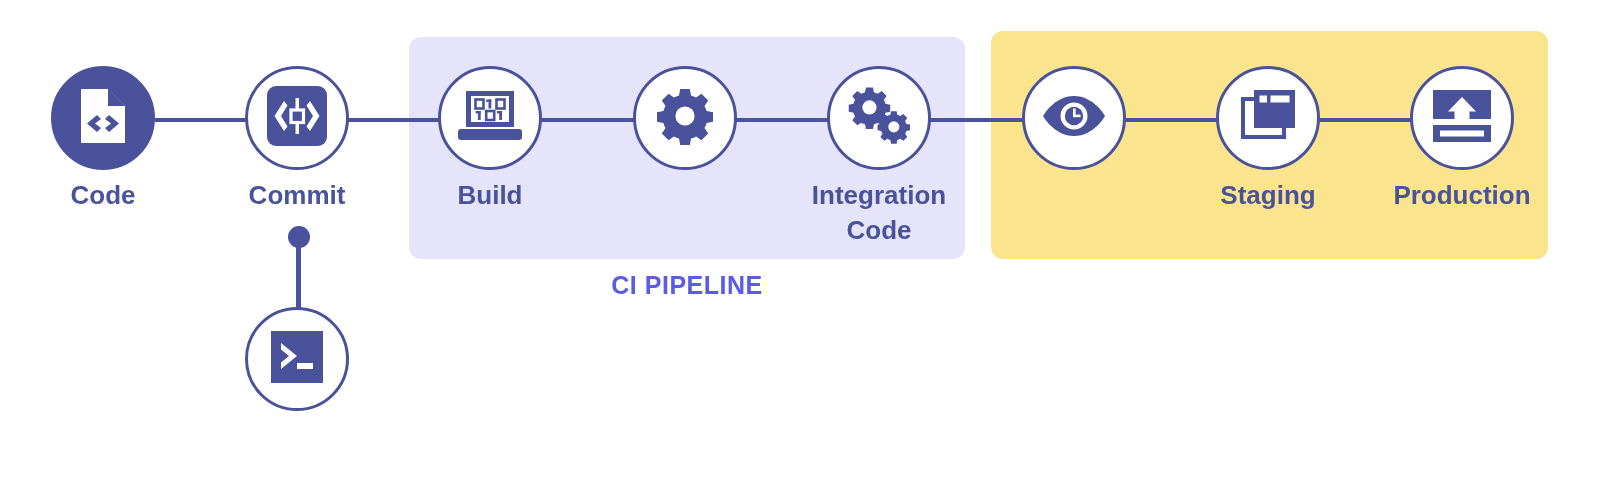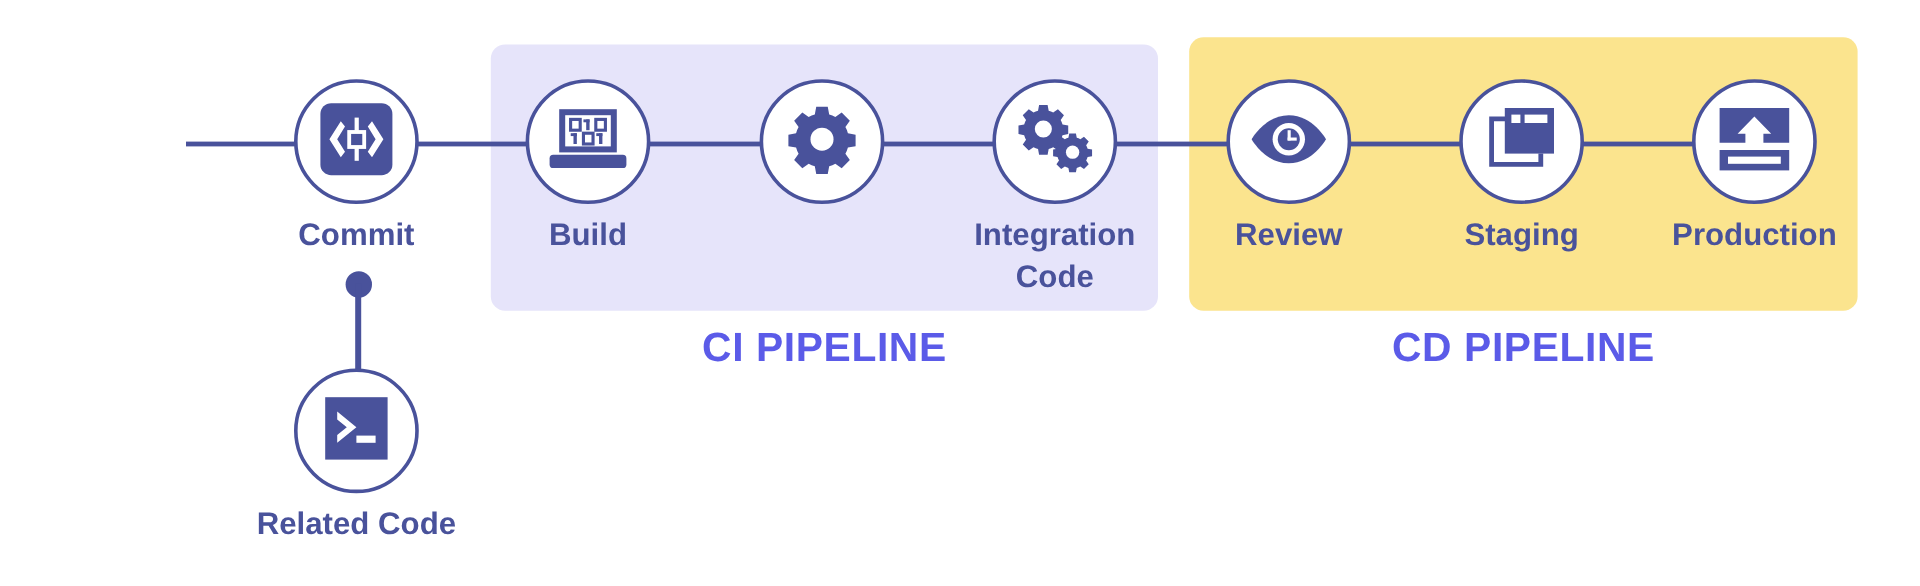--- a/index.html
+++ b/index.html
@@ -13,21 +13,21 @@
 
   
   .band{
     position:absolute;
     border-radius:12px;
   }
   .band-label{
     position:absolute;
     text-align:center;
     font-weight:bold;
-    font-size:34px;
+    font-size:25px;
     letter-spacing:0.5px;
     white-space:nowrap;
   }
 
   
   .conn{
     position:absolute;
     height:4px;
     background:#49529B;
   }
@@ -79,33 +79,46 @@
 </style>
 </head>
 <body>
 
 <div id="stage">
 
   <div class="band" style="left:409px;top:37px;width:556px;height:222px;background:#E6E4FA;"></div>
   <div class="band" style="left:991px;top:31px;width:557px;height:228px;background:#FBE48E;"></div>
 
   <div class="band-label" style="left:409px;top:271px;width:556px;color:#5B5BE8;">CI PIPELINE</div>
-  <div class="band-label" style="left:991px;top:271px;width:557px;color:#5B5BE8;">CD PIPELINE</div>
 
   <div class="conn" style="left:155px;top:118px;width:96px;"></div>
   <div class="conn" style="left:348px;top:118px;width:92px;"></div>
   <div class="conn" style="left:541px;top:118px;width:95px;"></div>
   <div class="conn" style="left:736px;top:118px;width:92px;"></div>
   <div class="conn" style="left:930px;top:118px;width:95px;"></div>
   <div class="conn" style="left:1124px;top:118px;width:94px;"></div>
   <div class="conn" style="left:1318px;top:118px;width:94px;"></div>
 
   <div class="branch-dot" style="left:288px;top:226px;"></div>
   <div class="branch-line" style="left:296px;top:236px;height:78px;"></div>
 
+  <div class="node" style="left:51px;top:66px;">
+    <div class="node-circle filled">
+      <span class="node-icon">
+        <svg width="52" height="58" viewBox="0 0 52 58">
+          <path d="M4 2 H31 L48 19 V56 H4 Z" fill="#ffffff"></path>
+          <path d="M31 2 L48 19 H31 Z" fill="#49529B"></path>
+          <path d="M31 2 L48 19 H33 V2 Z" fill="#49529B"></path>
+          <path d="M20 28 L10 36.5 L20 45 L24 41 L18 36.5 L24 32 Z" fill="#49529B"></path>
+          <path d="M32 28 L42 36.5 L32 45 L28 41 L34 36.5 L28 32 Z" fill="#49529B"></path>
+        </svg>
+      </span>
+    </div>
+    <div class="node-label">Code</div>
+  </div>
 
   <div class="node" style="left:438px;top:66px;">
     <div class="node-circle">
       <span class="node-icon">
         <svg width="66" height="54" viewBox="0 0 66 54">
           <rect x="9" y="2" width="48" height="36" fill="#49529B"></rect>
           <rect x="14" y="7" width="38" height="26" fill="#ffffff"></rect>
 
           <rect x="18.5" y="10.5" width="8" height="9" fill="none" stroke="#49529B" stroke-width="2.6"></rect>
           <rect x="31.5" y="10.5" width="2.8" height="9" fill="#49529B"></rect>
@@ -175,21 +188,20 @@
       <span class="node-icon">
         <svg width="68" height="44" viewBox="0 0 68 44">
           <path fill="#49529B" d="M34 2 C14 2 3 22 3 22 C3 22 14 42 34 42 C54 42 65 22 65 22 C65 22 54 2 34 2 Z"></path>
           <circle cx="34" cy="22" r="13.5" fill="#ffffff"></circle>
           <circle cx="34" cy="22" r="9.2" fill="#49529B"></circle>
           <rect x="33" y="14.5" width="2.6" height="8.5" fill="#ffffff"></rect>
           <rect x="33" y="20.6" width="7.6" height="2.6" fill="#ffffff"></rect>
         </svg>
       </span>
     </div>
-    <div class="node-label">Review</div>
   </div>
 
   <div class="node" style="left:1410px;top:66px;">
     <div class="node-circle">
       <span class="node-icon">
         <svg width="62" height="56" viewBox="0 0 62 56">
 
           <path fill="#49529B" fill-rule="evenodd" d="M2 2 H60 V31 H2 Z
                    M31 9 L45 23.5 H38.5 V31 H23.5 V23.5 H17 Z"></path>
 
@@ -220,16 +232,15 @@
   <div class="node" style="left:245px;top:307px;">
     <div class="node-circle">
       <span class="node-icon">
         <svg width="54" height="54" viewBox="0 0 54 54">
           <rect x="1" y="1" width="52" height="52" fill="#49529B"></rect>
           <path d="M11 13 L27 26 L11 39 L11 32.5 L19 26 L11 19.5 Z" fill="#ffffff"></path>
           <rect x="27" y="33" width="16" height="6" fill="#ffffff"></rect>
         </svg>
       </span>
     </div>
-    <div class="node-label">Related Code</div>
   </div>
 
 </div>
 
 </body></html>

